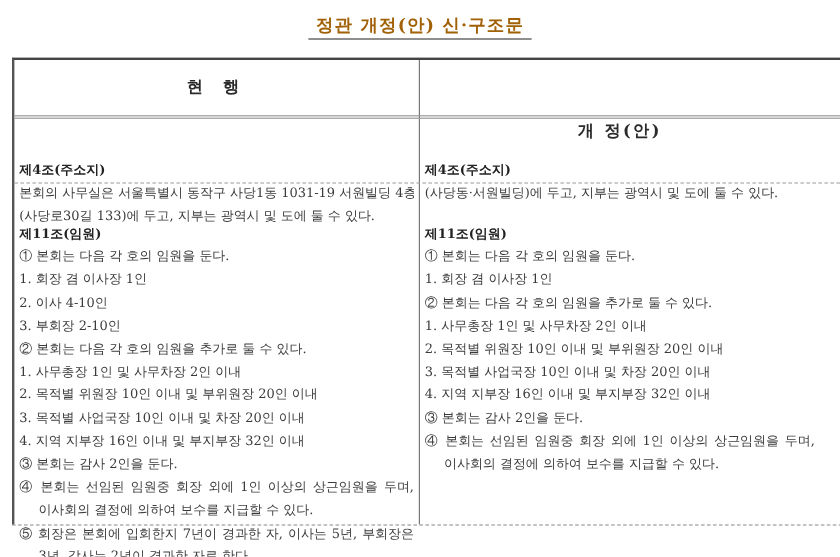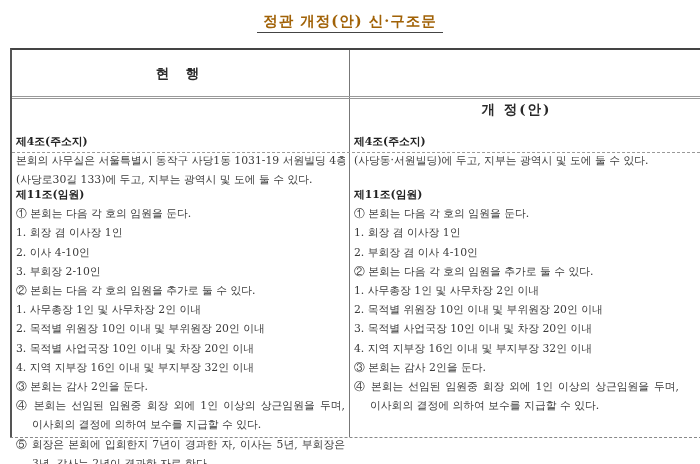--- a/index.html
+++ b/index.html
@@ -97,21 +97,20 @@
       <div class="line nj">③ 본회는 감사 2인을 둔다.</div>
       <div class="line">④ 본회는 선임된 임원중 회장 외에 1인 이상의 상근임원을 두며,</div>
       <div class="line nj indent">이사회의 결정에 의하여 보수를 지급할 수 있다.</div>
       <div class="line">⑤ 회장은 본회에 입회한지 7년이 경과한 자, 이사는 5년, 부회장은</div>
       <div class="line nj indent">3년, 감사는 2년이 경과한 자로 한다.</div>
     </div>
     <div class="cell cell-right">
       <div class="art-title">제11조(임원)</div>
       <div class="line nj">① 본회는 다음 각 호의 임원을 둔다.</div>
       <div class="line nj">1. 회장 겸 이사장 1인</div>
-      <div class="line nj">2. 부회장 겸 이사 4-10인</div>
       <div class="line nj">② 본회는 다음 각 호의 임원을 추가로 둘 수 있다.</div>
       <div class="line nj">1. 사무총장 1인 및 사무차장 2인 이내</div>
       <div class="line nj">2. 목적별 위원장 10인 이내 및 부위원장 20인 이내</div>
       <div class="line nj">3. 목적별 사업국장 10인 이내 및 차장 20인 이내</div>
       <div class="line nj">4. 지역 지부장 16인 이내 및 부지부장 32인 이내</div>
       <div class="line nj">③ 본회는 감사 2인을 둔다.</div>
       <div class="line">④ 본회는 선임된 임원중 회장 외에 1인 이상의 상근임원을 두며,</div>
       <div class="line nj indent">이사회의 결정에 의하여 보수를 지급할 수 있다.</div>
     </div>
   </div>

